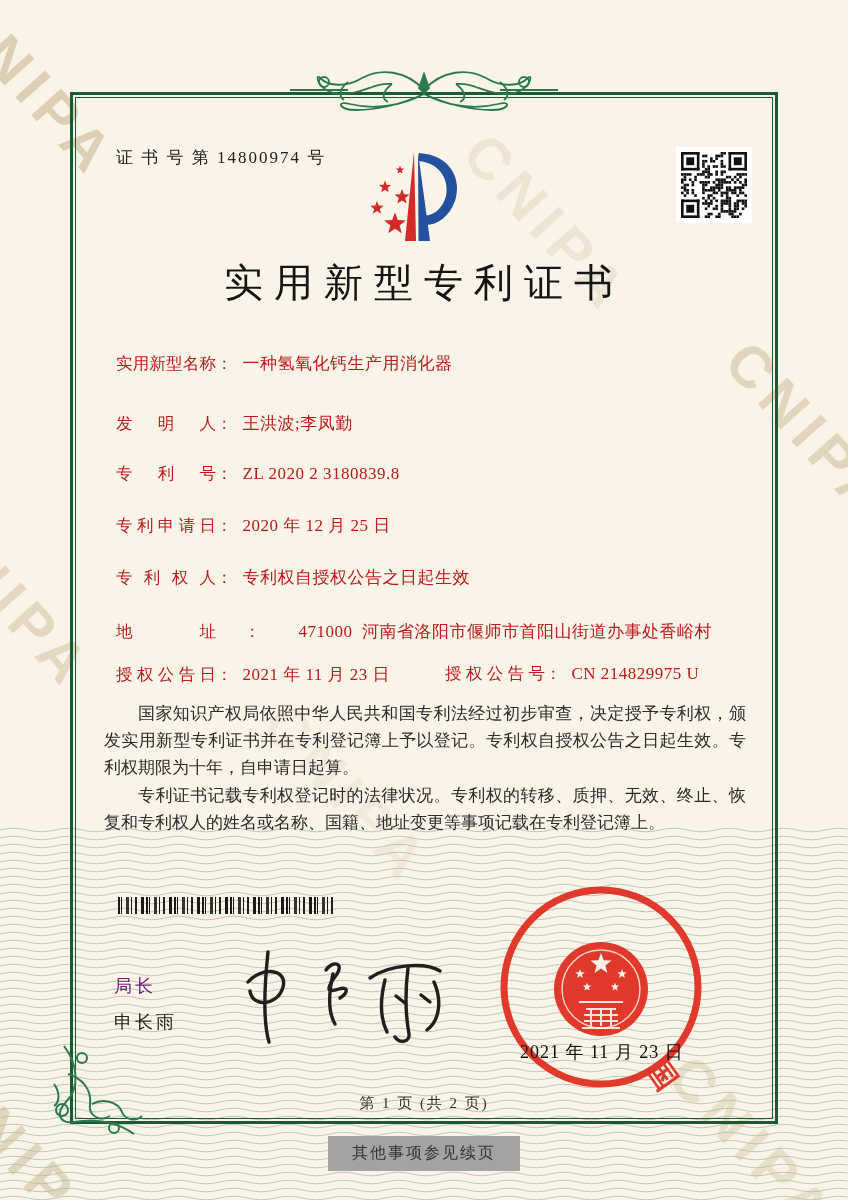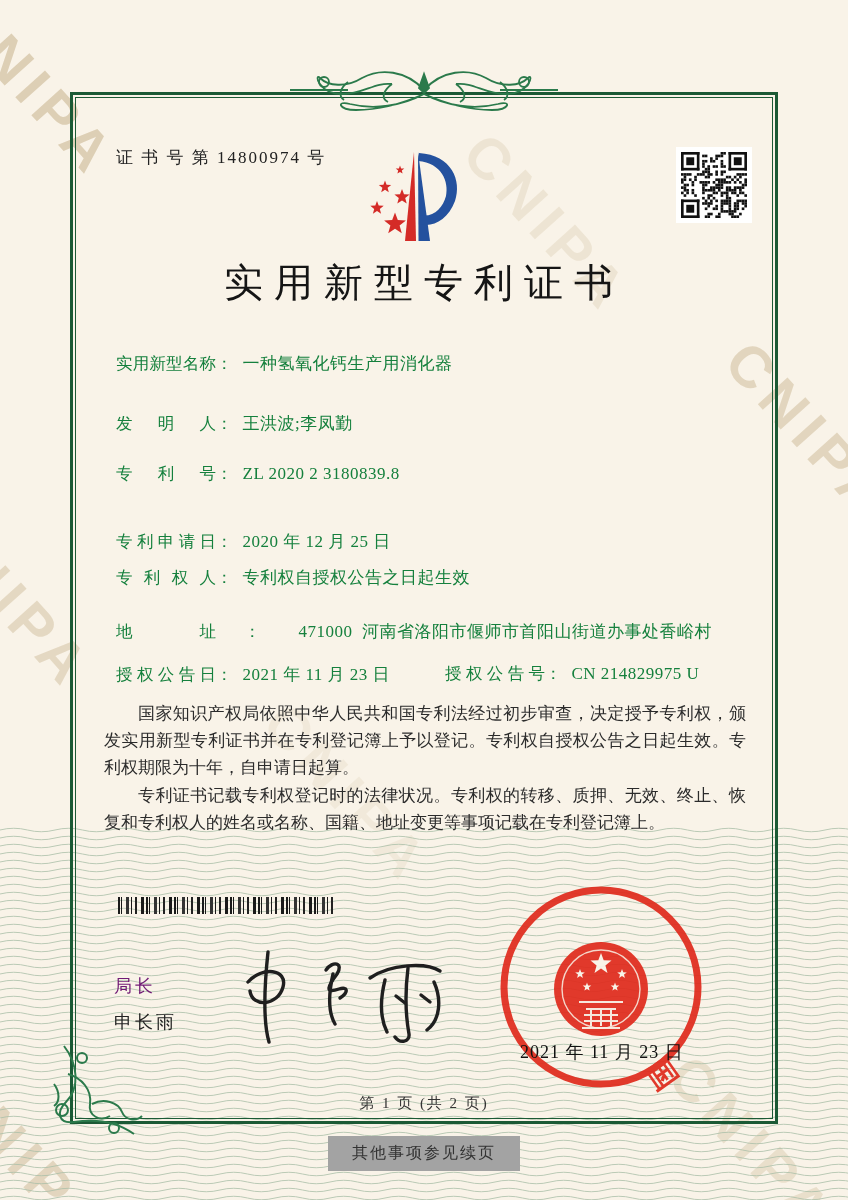--- a/index.html
+++ b/index.html
@@ -35,25 +35,25 @@
   .orn-bl  { left:48px;  top:1044px; }
   
   .content { position:absolute; inset:0; z-index:4; }
   .cert-no { position:absolute; left:116px; top:146px; font-size:17px; letter-spacing:2px; color:#222; }
   .logo { position:absolute; left:352px; top:144px; }
   .qr-box { position:absolute; left:676px; top:147px; background:#fff; padding:5px; line-height:0; }
   .title {
     position:absolute; left:0; top:256px; width:848px; text-align:center;
     font-size:39px; font-weight:normal; letter-spacing:11px; color:#151515;
   }
-  .field { position:absolute; left:116px; display:flex; align-items:baseline; font-size:17px; color:#15803d; }
+  .field { position:absolute; left:116px; display:flex; align-items:baseline; font-size:17px; color:#b91c1c; }
   .field .lbl { display:inline-block; width:100px; font-size:16.5px; text-align:justify; text-align-last:justify; }
   .field .cln { margin:0 2px 0 0; font-size:16.5px; }
   .field .val { margin-left:8px; letter-spacing:.5px; white-space:pre; }
-  .f1{top:352px;} .f2{top:412px;} .f3{top:463px;} .f4{top:514px;margin-top:16px;} .f5{top:566px;} .f6{top:620px;gap:28px;} .f7{top:663px;}
+  .f1{top:352px;} .f2{top:412px;} .f3{top:463px;} .f4{top:514px;} .f5{top:566px;} .f6{top:620px;gap:28px;} .f7{top:663px;}
   .field-grant { left:445px; }
   .paras { position:absolute; left:104px; top:700px; width:642px; font-size:17px; line-height:1.6; text-align:justify; color:#2b2b2b; }
   .paras p { text-indent:34px; margin:0; }
   .barcode {
     position:absolute; left:118px; top:897px; width:219px; height:17px;
     background:repeating-linear-gradient(90deg,
       #1a1a1a 0 2px, transparent 2px 3px, #1a1a1a 3px 4px, transparent 4px 8px,
       #333 8px 11px, transparent 11px 13px, #1a1a1a 13px 14px, transparent 14px 17px,
       #222 17px 19px, transparent 19px 23px, #1a1a1a 23px 26px, transparent 26px 28px);
   }

